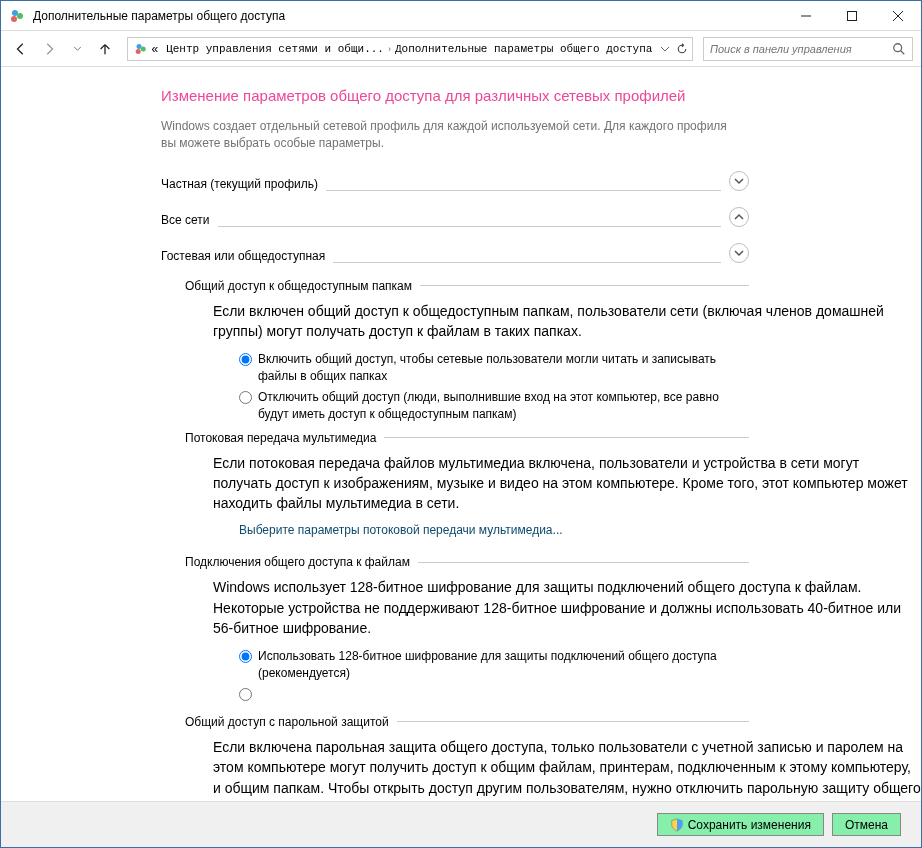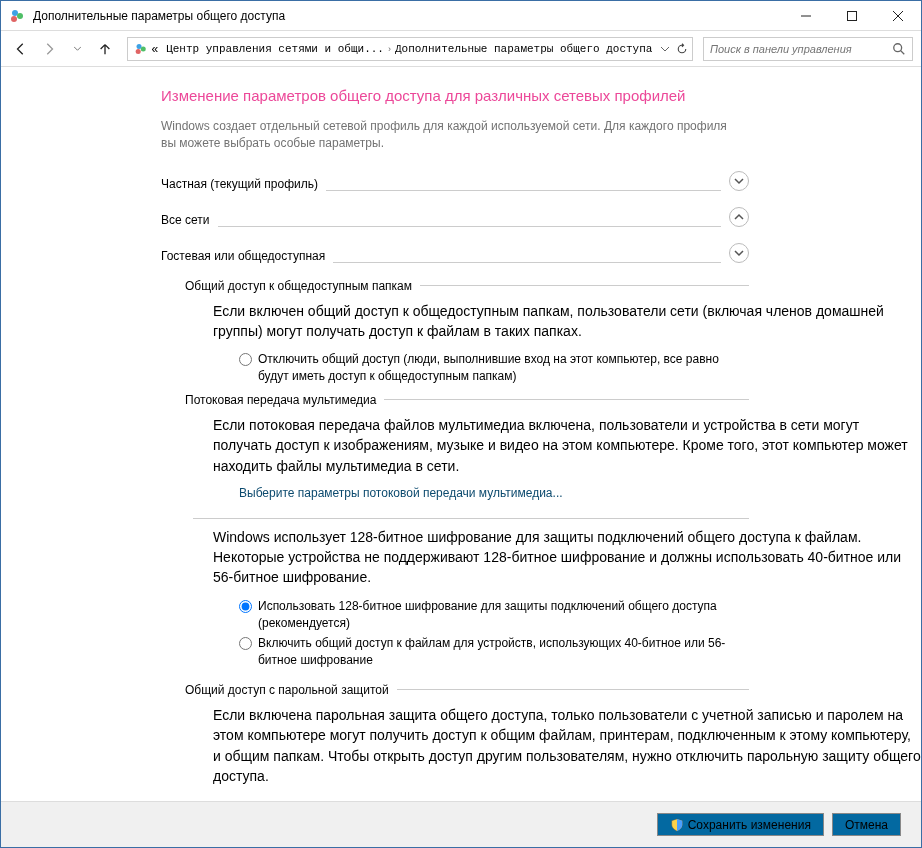--- a/index.html
+++ b/index.html
@@ -67,21 +67,21 @@
   .section-row .line { flex:1; height:1px; background:#ccc; margin-left:8px; }
 
   .para { font-size: 14px; line-height:1.45; margin: 6px 0 10px 52px; }
   .link { color: #0c4a6e; margin-left: 78px; font-size: 12px; cursor: pointer; }
 
   .radiowrap { margin: 4px 0 4px 78px; padding-right: 175px; display:flex; align-items:flex-start; gap:6px; font-size:12px; line-height:1.4; }
   .radiowrap input { margin-top: 2px; }
 
   
   .footer { height: 46px; background:#f0f0f0; border-top:1px solid #ddd; display:flex; align-items:center; justify-content:flex-end; padding-right:20px; gap:8px; }
-  .btn { height:23px; border:1px solid #888; background:#0369a1; padding:0 12px; font-size:12px; display:flex; align-items:center; gap:4px; }
+  .btn { height:23px; border:1px solid #888; background:#86efac; padding:0 12px; font-size:12px; display:flex; align-items:center; gap:4px; }
   .btn .shield { width:14px; height:14px; }
 
   .ellipsis { margin-right:4px; }
 </style>
 </head>
 <body>
 
 <div class="window">
 
   <div class="titlebar">
@@ -198,42 +198,46 @@
           </svg>
         </div>
     </div>
 
     <div class="section-row">
       <span class="slabel">Общий доступ к общедоступным папкам</span>
       <div class="line"></div>
     </div>
     <div class="para">Если включен общий доступ к общедоступным папкам, пользователи сети (включая членов домашней группы) могут получать доступ к файлам в таких папках.</div>
     <label class="radiowrap">
+      <input type="radio" name="pubfolder" checked="" style="">
+      <span>Включить общий доступ, чтобы сетевые пользователи могли читать и записывать файлы в общих папках</span>
+    </label>
+    <label class="radiowrap">
       <input type="radio" name="pubfolder" style="">
       <span>Отключить общий доступ (люди, выполнившие вход на этот компьютер, все равно будут иметь доступ к общедоступным папкам)</span>
     </label>
 
     <div class="section-row">
       <span class="slabel">Потоковая передача мультимедиа</span>
       <div class="line"></div>
     </div>
     <div class="para">Если потоковая передача файлов мультимедиа включена, пользователи и устройства в сети могут получать доступ к изображениям, музыке и видео на этом компьютере. Кроме того, этот компьютер может находить файлы мультимедиа в сети.</div>
     <div class="link">Выберите параметры потоковой передачи мультимедиа...</div>
 
     <div class="section-row" style="margin-top:18px">
+      <span class="slabel">Подключения общего доступа к файлам</span>
       <div class="line"></div>
     </div>
     <div class="para">Windows использует 128-битное шифрование для защиты подключений общего доступа к файлам. Некоторые устройства не поддерживают 128-битное шифрование и должны использовать 40-битное или 56-битное шифрование.</div>
     <label class="radiowrap">
       <input type="radio" name="enc" checked="" style="">
       <span>Использовать 128-битное шифрование для защиты подключений общего доступа (рекомендуется)</span>
     </label>
     <label class="radiowrap">
       <input type="radio" name="enc" style="">
-      <span>Включить общий доступ к файлам для устройств, использующих 40-битное или 56-битное шифрование</span>
     </label>
 
     <div class="section-row" style="margin-top:14px">
       <span class="slabel">Общий доступ с парольной защитой</span>
       <div class="line"></div>
     </div>
     <div class="para">Если включена парольная защита общего доступа, только пользователи с учетной записью и паролем на этом компьютере могут получить доступ к общим файлам, принтерам, подключенным к этому компьютеру, и общим папкам. Чтобы открыть доступ другим пользователям, нужно отключить парольную защиту общего доступа.</div>
 
   </div>
 

